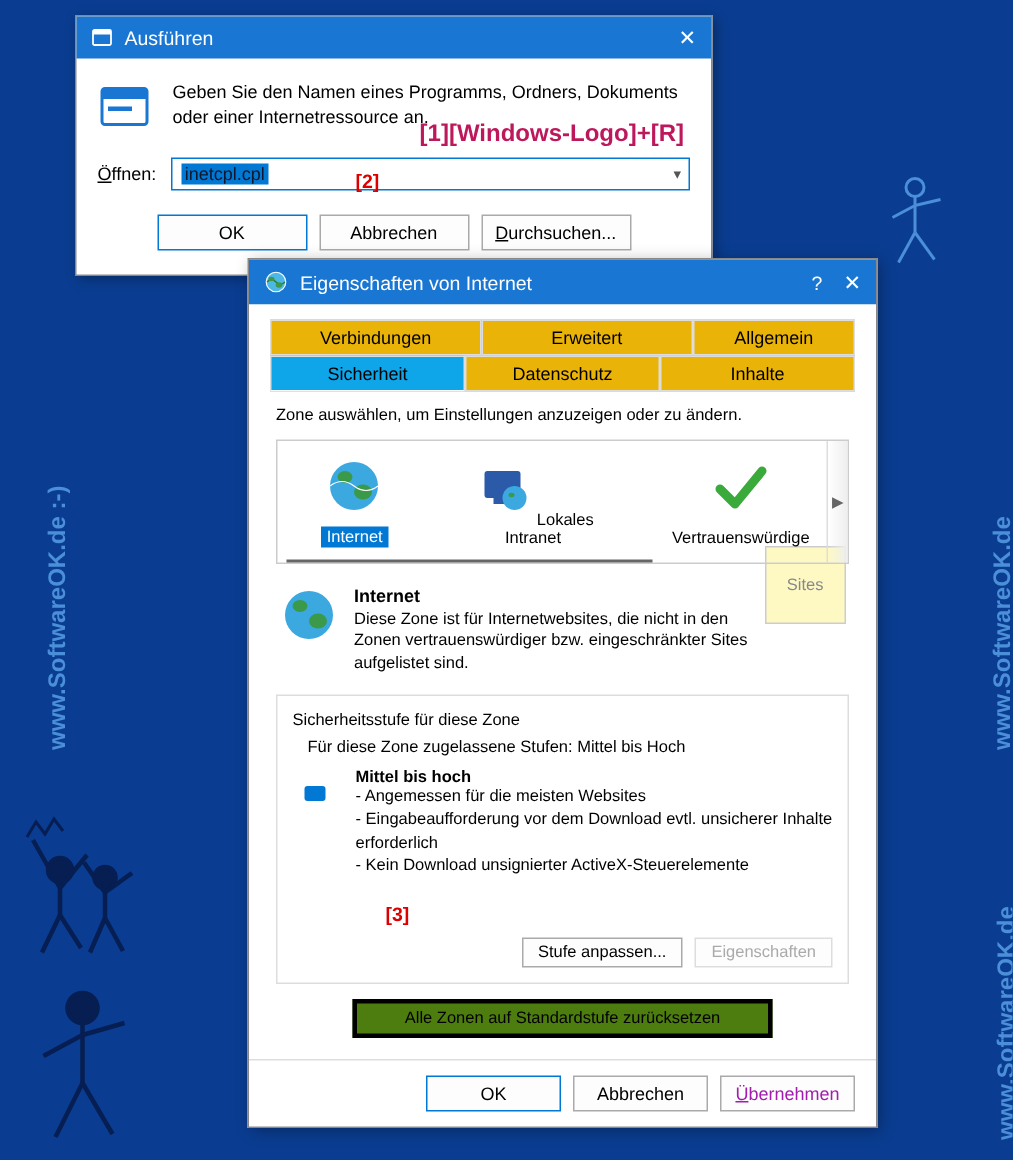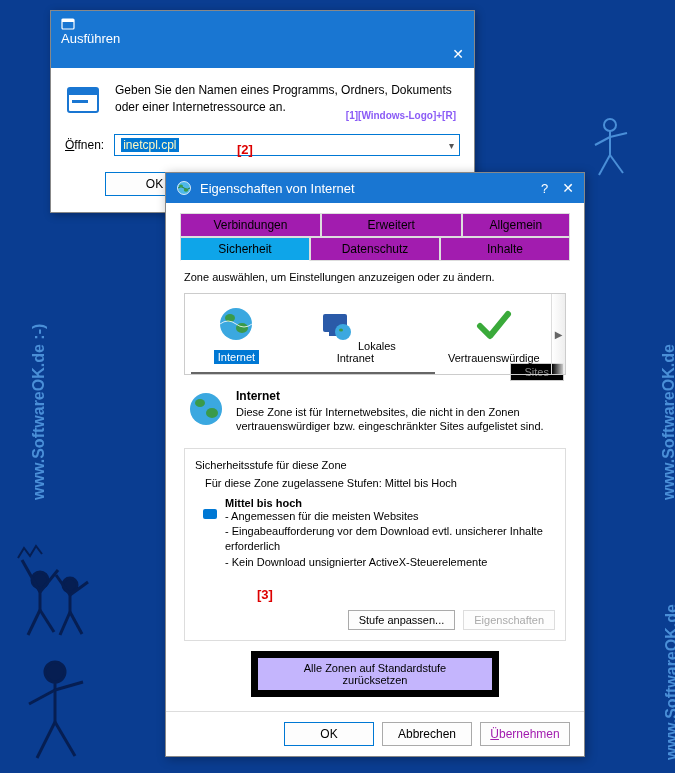--- a/index.html
+++ b/index.html
@@ -8,77 +8,77 @@
 .wm1 { left: 30px; top: 500px; }
 .wm2 { left: 660px; top: 500px; }
 .wm3 { left: 663px; top: 760px; }
 .figure { position: absolute; }
 .fig1 { right: 40px; top: 115px; width: 50px; height: 70px; }
 .fig2 { left: 10px; top: 540px; width: 90px; height: 100px; }
 .fig3 { left: 15px; top: 650px; width: 80px; height: 120px; }
 
 
 .run-dialog { position: absolute; left: 50px; top: 10px; width: 425px; background: #fff; border: 1px solid #888; box-shadow: 2px 2px 8px rgba(0,0,0,.3); }
-.run-title { background: #1976d2; color: #fff; padding: 6px 10px; display: flex; font-size: 13px; flex-direction: column; }
+.run-title { background: #1976d2; color: #fff; padding: 6px 10px; display: flex; align-items: center; font-size: 13px; }
 .run-title-icon { width: 14px; height: 14px; margin-right: 8px; display: inline-block; }
 .run-close { margin-left: auto; font-size: 14px; cursor: pointer; }
 .run-body { padding: 14px 14px 16px 14px; position: relative; }
 .run-desc-row { display: flex; gap: 14px; align-items: flex-start; }
 .run-big-icon { width: 36px; height: 36px; flex-shrink: 0; }
 .run-desc { font-size: 12px; color: #000; line-height: 1.4; }
 .run-input-row { display: flex; align-items: center; gap: 10px; margin-top: 16px; }
 .run-label { font-size: 12px; }
 .run-input { flex: 1; border: 1px solid #0078d4; padding: 3px 22px 3px 6px; font-size: 12px; position: relative; }
 .run-input-wrap { position: relative; flex: 1; }
-.run-input-val { background: #0078d4; color: #fef9c3; padding: 0 2px; display: inline-block; }
+.run-input-val { background: #0078d4; color: #0f172a; padding: 0 2px; display: inline-block; }
 .run-chevron { position: absolute; right: 6px; top: 50%; transform: translateY(-50%); font-size: 10px; color: #555; }
 .run-btns { display: flex; gap: 8px; justify-content: center; margin-top: 16px; }
 .run-btn { padding: 4px 0; width: 100px; font-size: 12px; border: 1px solid #aaa; background: #fdfdfd; cursor: pointer; }
 .run-btn:first-child { border: 1px solid #0078d4; }
-.ann1 { position: absolute; right: 18px; top: 42px; color: #8b5cf6; font-weight: bold; font-size: 10px; }
+.ann1 { position: absolute; right: 18px; top: 42px; color: #be185d; font-weight: bold; font-size: 16px; }
 .ann2 { position: absolute; left: 186px; top: 74px; color: #d00; font-weight: bold; font-size: 13px; }
 
 
 .inet-dialog { position: absolute; left: 165px; top: 172px; width: 420px; background: #fff; border: 1px solid #888; box-shadow: 2px 2px 10px rgba(0,0,0,.3); }
 .inet-title { background: #1976d2; color: #fff; padding: 7px 10px; display: flex; align-items: center; font-size: 13px; }
 .inet-title .help { margin-left: auto; margin-right: 14px; font-size: 13px; }
 .inet-title .close { font-size: 14px; }
 .inet-body { padding: 10px 14px 14px 14px; background: #fff; position: relative; }
 .tabs { display: flex; flex-wrap: wrap; font-size: 12px; margin-bottom: 10px; }
-.tab { padding: 4px 0; text-align: center; background: #a21caf; border: 1px solid #ddd; cursor: pointer; flex: 1; }
+.tab { padding: 4px 0; text-align: center; background: #eab308; border: 1px solid #ddd; cursor: pointer; flex: 1; }
 .tab.row1 { flex-basis: 33.33%; }
 .tab.row2 { flex-basis: 25%; }
 .tab.active { background: #0ea5e9; border-bottom-color: #fff; }
 .zone-desc { font-size: 11px; margin: 10px 4px; }
 .zone-box { border: 1px solid #ccc; padding: 10px 8px; display: flex; align-items: flex-end; gap: 18px; margin: 0 4px; position: relative; }
 .zone-item { text-align: center; font-size: 11px; cursor: pointer; position: relative; padding: 0 6px; }
 .zone-item.selected .zlabel { background: #0078d4; color: #fff; padding: 1px 4px; display: inline-block; }
 .zone-icon { width: 40px; height: 40px; margin: 0 auto 4px; }
 .zone-underline { position: absolute; bottom: 0; left: 6px; right: 130px; height: 2px; background: #666; }
 .scroll-hint { position: absolute; right: 0; top: 0; bottom: 0; width: 14px; background: linear-gradient(90deg, transparent, #eee); display: flex; align-items: center; justify-content: center; font-size: 10px; color: #666; border-left: 1px solid #ddd; }
 .zone-sel-row { display: flex; align-items: flex-start; gap: 10px; margin: 14px 6px 0 6px; }
 .zone-sel-icon { width: 40px; height: 40px; flex-shrink: 0; }
 .zone-sel-text { flex: 1; }
 .zone-sel-title { font-weight: bold; font-size: 12px; }
 .zone-sel-desc { font-size: 11px; margin-top: 2px; line-height: 1.3; }
-.sites-btn { font-size: 11px; padding: 2px 14px; border: 1px solid #ccc; background: #000000; color: #888; margin-top: -12px; float: right; margin-right: 6px; }
+.sites-btn { font-size: 11px; padding: 19px 14px; border: 1px solid #ccc; background: #fef9c3; color: #888; margin-top: -12px; float: right; margin-right: 6px; }
 .sec-box { border: 1px solid #ddd; padding: 10px; margin: 14px 4px 0 4px; font-size: 11px; position: relative; }
 .sec-box-title { font-size: 11px; margin-bottom: 6px; }
 .sec-allowed { font-size: 11px; margin: 0 0 8px 10px; }
-.sec-level-row { display: flex; }
+.sec-level-row { display: flex; gap: 12px; }
 .slider-col { width: 30px; display: flex; align-items: flex-start; justify-content: center; padding-top: 12px; }
 .slider-handle { width: 14px; height: 10px; background: #0078d4; border-radius: 2px; }
 .sec-details { flex: 1; }
 .sec-level-name { font-weight: bold; font-size: 11px; }
 .sec-bullet { font-size: 11px; line-height: 1.4; }
 .sec-btns { display: flex; gap: 8px; justify-content: flex-end; margin-top: 40px; }
 .sec-btn { padding: 3px 10px; font-size: 11px; border: 1px solid #aaa; background: #fdfdfd; cursor: pointer; }
 .sec-btn.disabled { color: #aaa; border-color: #ddd; }
 .reset-row { display: flex; justify-content: center; margin: 10px 4px 0 4px; }
-.reset-btn { padding: 4px 12px; font-size: 11px; border: 7px solid #000000; background: #c4b5fd; cursor: pointer; width: 248px; }
+.reset-btn { padding: 4px 12px; font-size: 11px; border: 3px solid #000000; background: #4d7c0f; cursor: pointer; width: 280px; }
 .ann3 { position: absolute; left: 72px; bottom: 38px; color: #d00; font-weight: bold; font-size: 13px; }
 .dlg-footer { border-top: 1px solid #ddd; padding: 10px 14px; display: flex; gap: 8px; justify-content: flex-end; }
 .dlg-btn { padding: 4px 0; width: 90px; font-size: 12px; border: 1px solid #aaa; background: #fdfdfd; cursor: pointer; }
 .dlg-btn.primary { border: 1px solid #0078d4; }
 .dlg-btn.disabled { color: #a21caf; }
 .u { text-decoration: underline; }
 </style>
 </head>
 <body>
 

